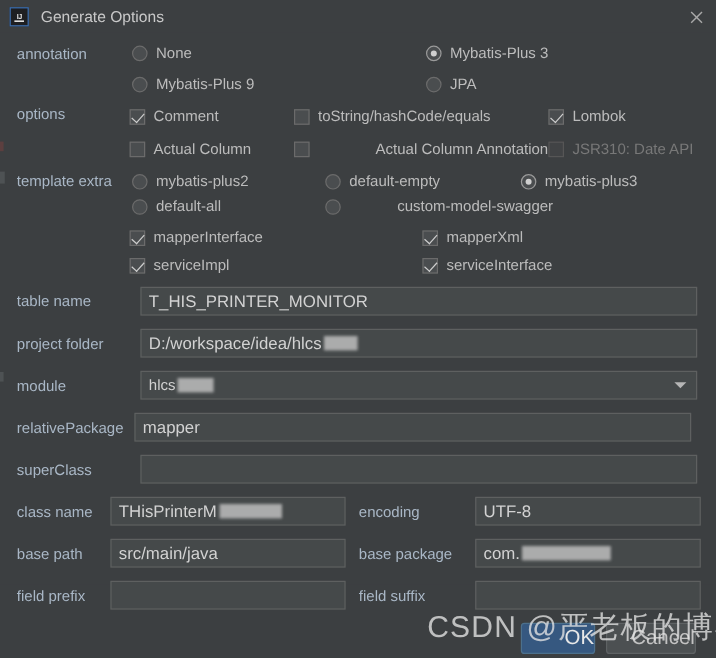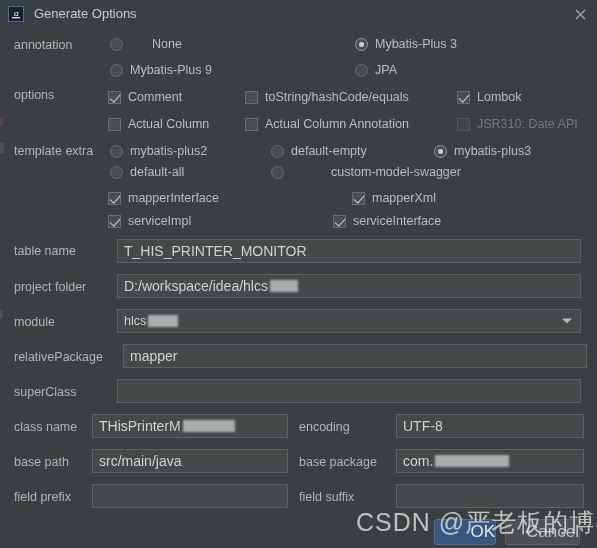--- a/index.html
+++ b/index.html
@@ -208,21 +208,21 @@
       </svg>
     </div>
   </div>
 
   <div id="left-sliver2"></div>
   <div id="left-sliver"></div>
   <div id="left-sliver3"></div>
 
   <div class="label" style="left:14px; top:38px;">annotation</div>
 
-  <div class="ctrl" style="left:110px; top:37px;gap:22px;">
+  <div class="ctrl" style="left:110px; top:37px;">
     <span class="radio"></span>
     <span class="txt">None</span>
   </div>
 
   <div class="ctrl" style="left:355px; top:37px;">
     <span class="radio on"></span>
     <span class="txt">Mybatis-Plus 3</span>
   </div>
 
   <div class="ctrl" style="left:110px; top:63px;">
@@ -250,21 +250,21 @@
   <div class="ctrl" style="left:457px; top:90px;">
     <span class="check on"></span>
     <span class="txt">Lombok</span>
   </div>
 
   <div class="ctrl" style="left:108px; top:117px;">
     <span class="check"></span>
     <span class="txt">Actual Column</span>
   </div>
 
-  <div class="ctrl" style="left:245px; top:117px;">
+  <div class="ctrl" style="left:245px; top:117px;gap:48px;">
     <span class="check"></span>
     <span class="txt">Actual Column Annotation</span>
   </div>
 
   <div class="ctrl disabled" style="left:457px; top:117px;">
     <span class="check dis"></span>
     <span class="txt">JSR310: Date API</span>
   </div>
 
   <div class="label" style="left:14px; top:144px;">template extra</div>
@@ -302,21 +302,21 @@
   <div class="ctrl" style="left:352px; top:191px;">
     <span class="check on"></span>
     <span class="txt">mapperXml</span>
   </div>
 
   <div class="ctrl" style="left:108px; top:214px;">
     <span class="check on"></span>
     <span class="txt">serviceImpl</span>
   </div>
 
-  <div class="ctrl" style="left:333px; top:214px;">
+  <div class="ctrl" style="left:352px; top:214px;">
     <span class="check on"></span>
     <span class="txt">serviceInterface</span>
   </div>
 
   <div class="label" style="left:14px; top:244px;">table name</div>
   <div class="field" style="left:117px; top:239px; width:464px;">
     <span>T_HIS_PRINTER_MONITOR</span>
   </div>
 
   <div class="label" style="left:14px; top:280px;">project folder</div>
@@ -326,21 +326,21 @@
   </div>
 
   <div class="label" style="left:14px; top:315px;">module</div>
   <div class="combo" style="left:117px; top:309px; width:464px;">
     <span>hlcs</span>
     <span class="redact" style="width:30px;"></span>
     <span class="arrow"></span>
   </div>
 
   <div class="label" style="left:14px; top:350px;">relativePackage</div>
-  <div class="field" style="left:123px; top:344px; width:464px;text-align:right;">
+  <div class="field" style="left:112px; top:344px; width:464px;text-align:right;">
     <span>mapper</span>
   </div>
 
   <div class="label" style="left:14px; top:385px;">superClass</div>
   <div class="field" style="left:117px; top:379px; width:464px;">
     <span></span>
   </div>
 
   <div class="label" style="left:14px; top:420px;">class name</div>
   <div class="field" style="left:92px; top:414px; width:196px;">

